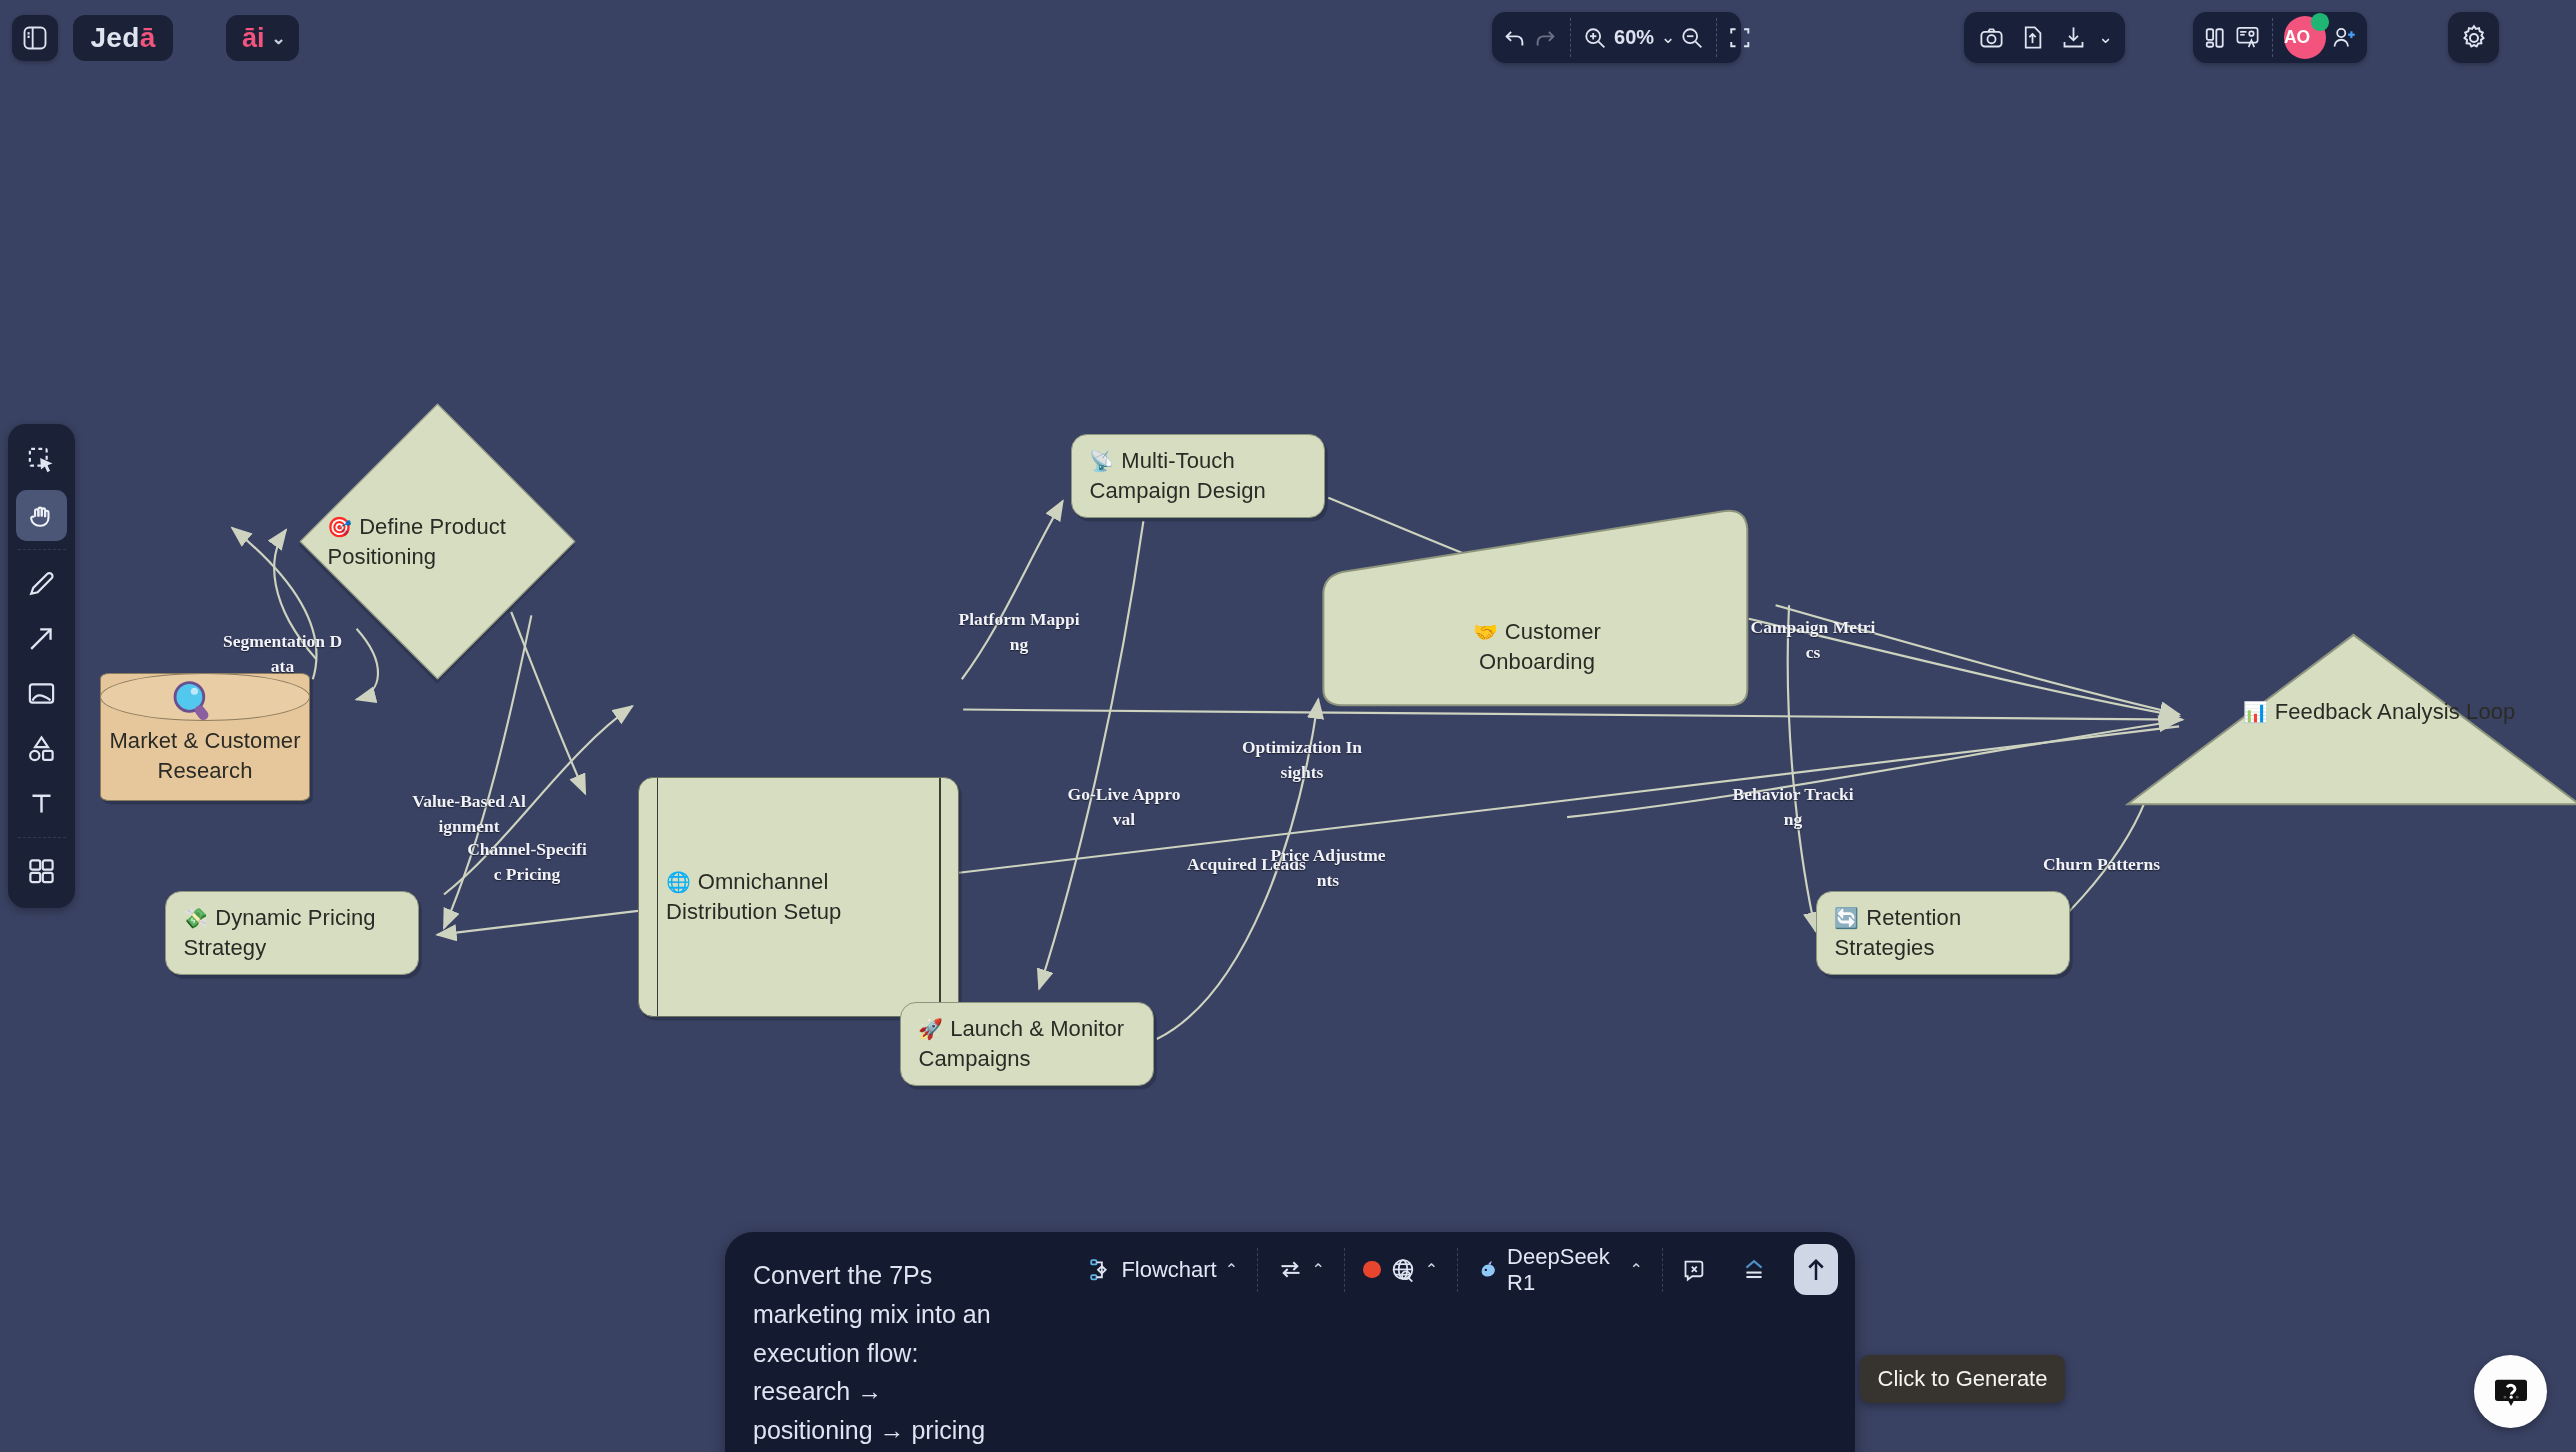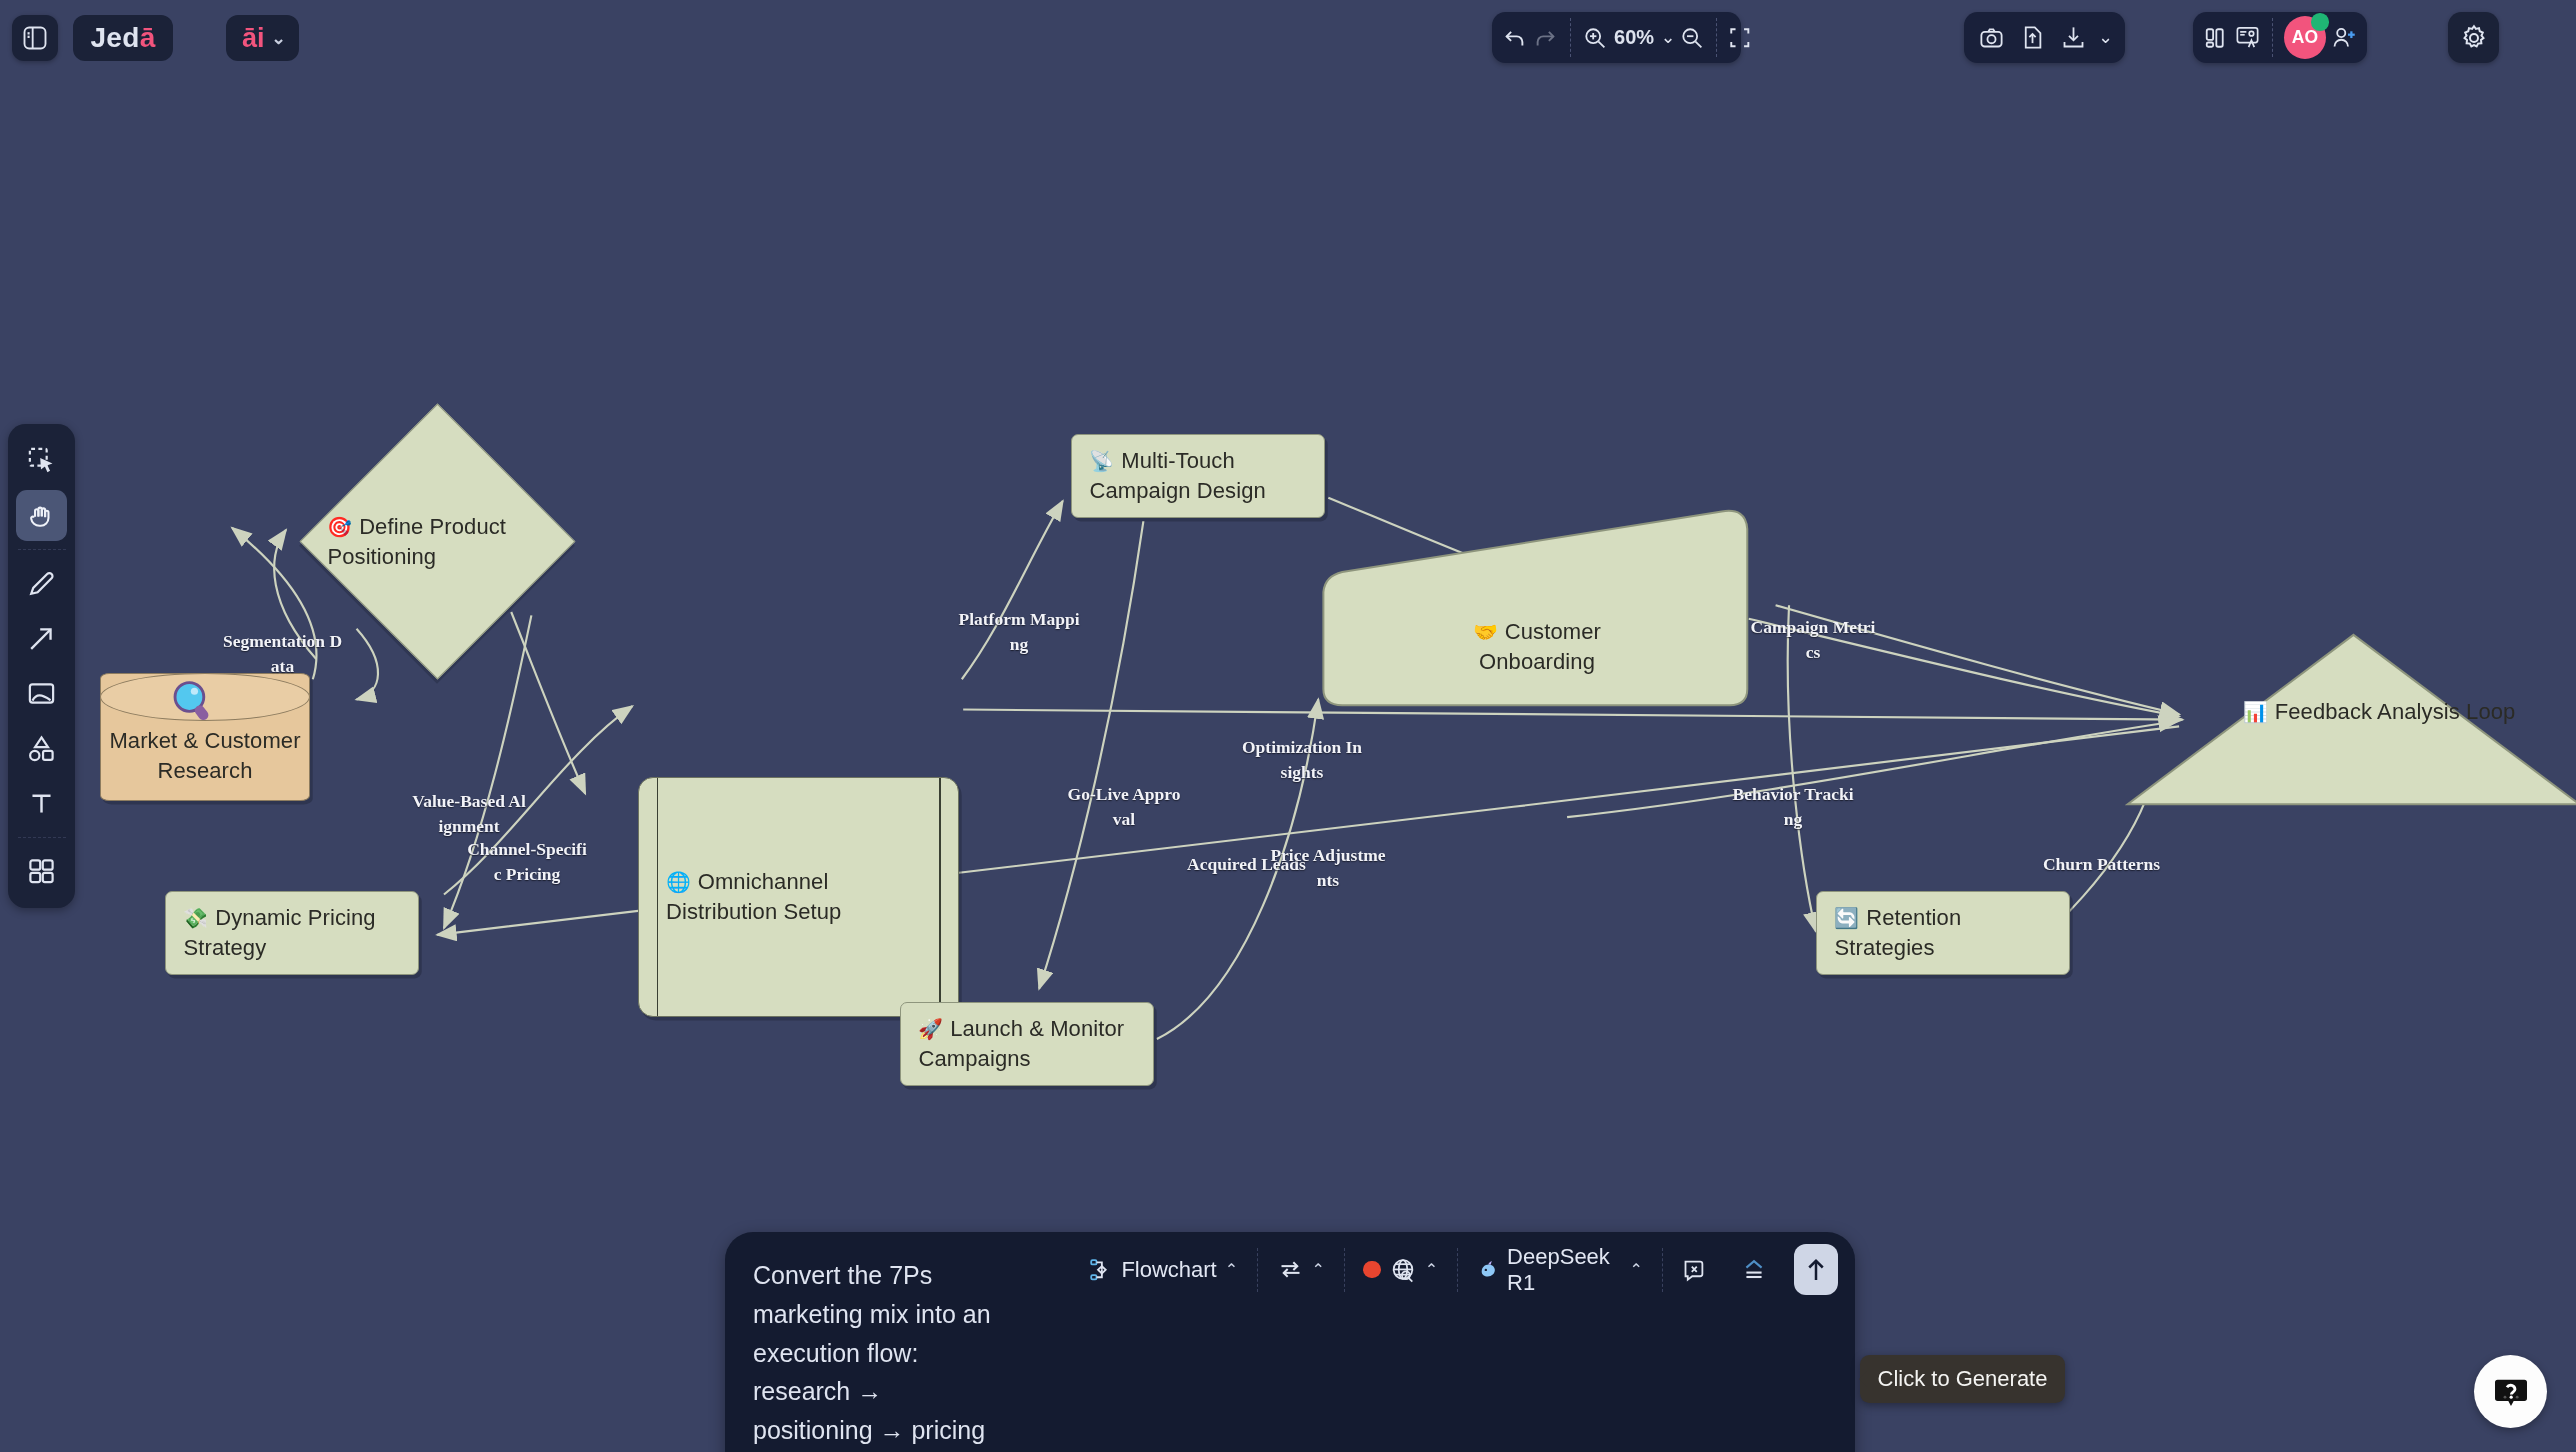--- a/index.html
+++ b/index.html
@@ -23,21 +23,21 @@
     letter-spacing: 0.1px;
     display: flex;
     align-items: center;
   }
   .node .txt { width:100%; }
   .node .emoji { font-size: 20px; margin-right: 6.7px; }
 
   .n-rect {
     background: #d6ddc0;
     border: 1.3px solid #8e957d;
-    border-radius: 7px;
+    border-radius: 16px;
     box-shadow: 2.7px 3.4px 0 rgba(20,22,35,.30);
     padding: 13.5px 17.5px;
   }
   .n-sub {
     background: #d6ddc0;
     border: 1.3px solid #6d7360;
     border-radius: 15px;
     box-shadow: 2.7px 3.4px 0 rgba(20,22,35,.30);
     padding: 13.5px 27px;
     position: relative;
@@ -189,21 +189,21 @@
   }
   #help-btn {
     position:absolute; left:2474px; top:1355px; width:73px; height:73px;
     border-radius:50%; background:#fdfdfd;
     display:flex; align-items:center; justify-content:center;
     box-shadow:0 2.7px 8px rgba(0,0,0,.3);
   }
   #avatar {
     width:43px; height:43px; border-radius:50%; background:#f2547d;
     color:#fff; font-size:17.5px; font-weight:700;
-    display:flex; align-items:center; justify-content:center; position:relative;
+    display:flex; align-items:center; justify-content:flex-start; position:relative;
   }
   #avatar .dot {
     position:absolute; right:-2.7px; top:-2.7px; width:17.5px; height:17.5px;
     border-radius:50%; background:#1fb574;
   }
   svg { display:block; }
 </style>
 </head>
 <body>
 

